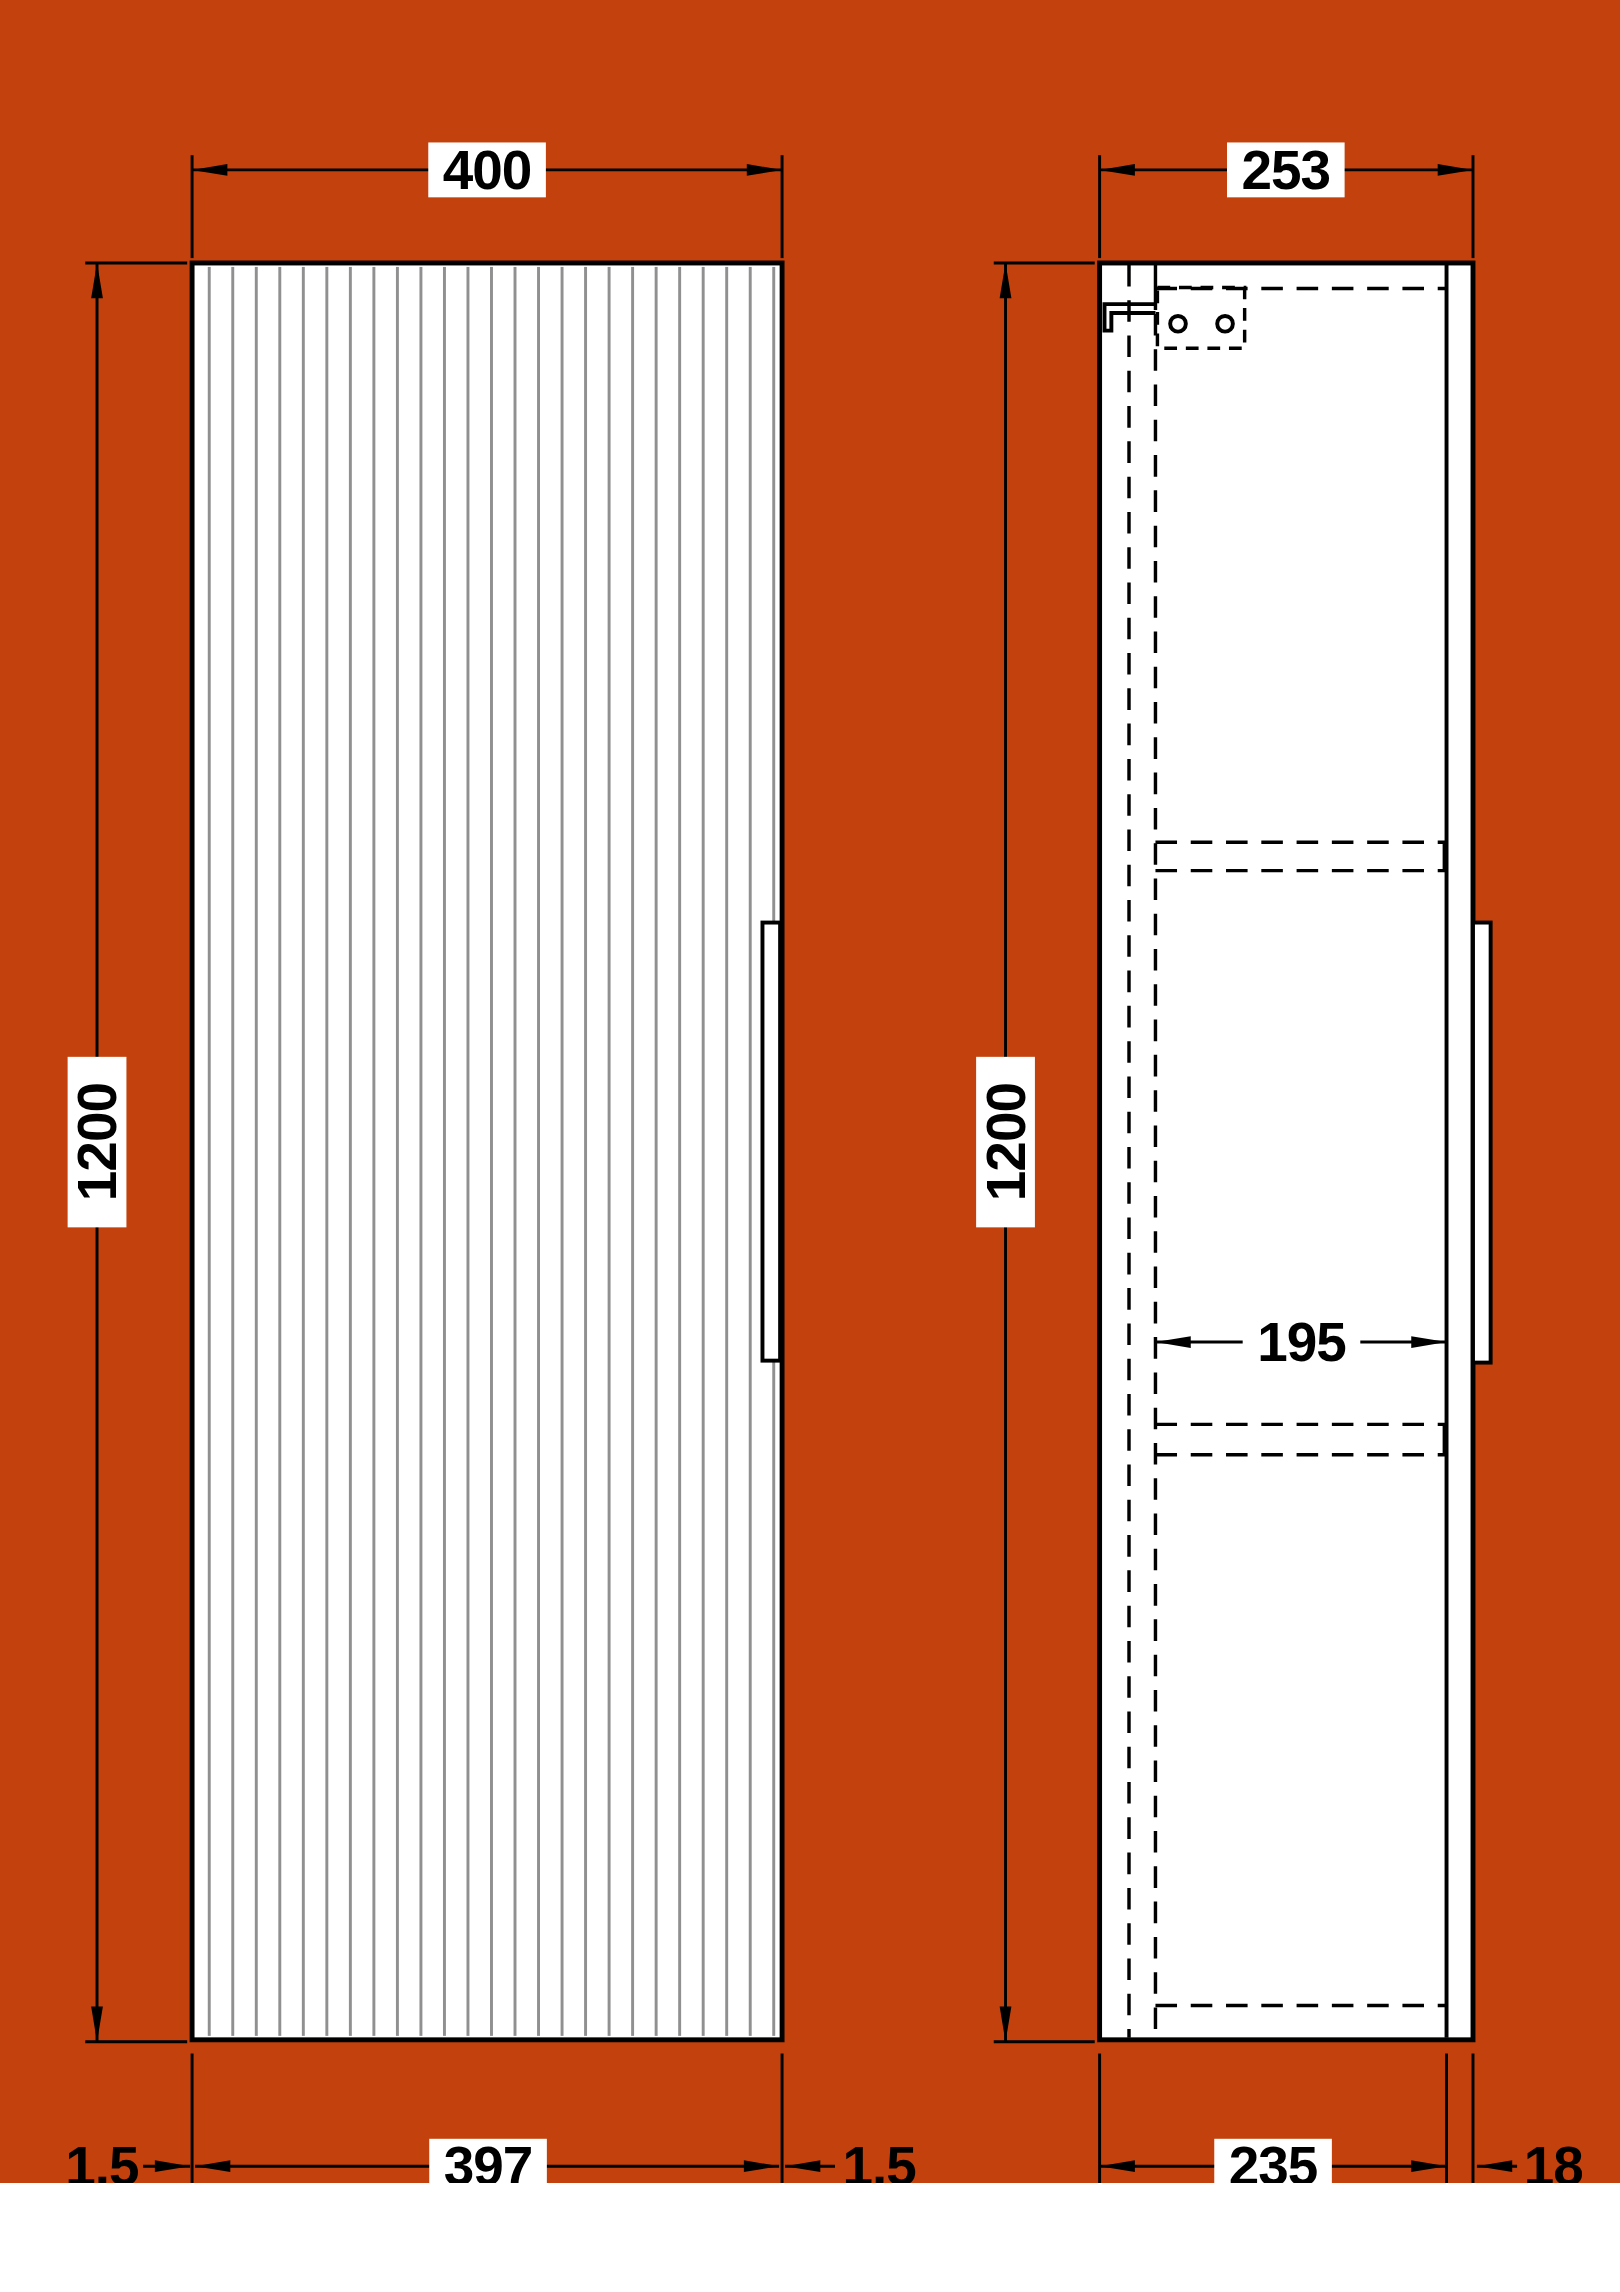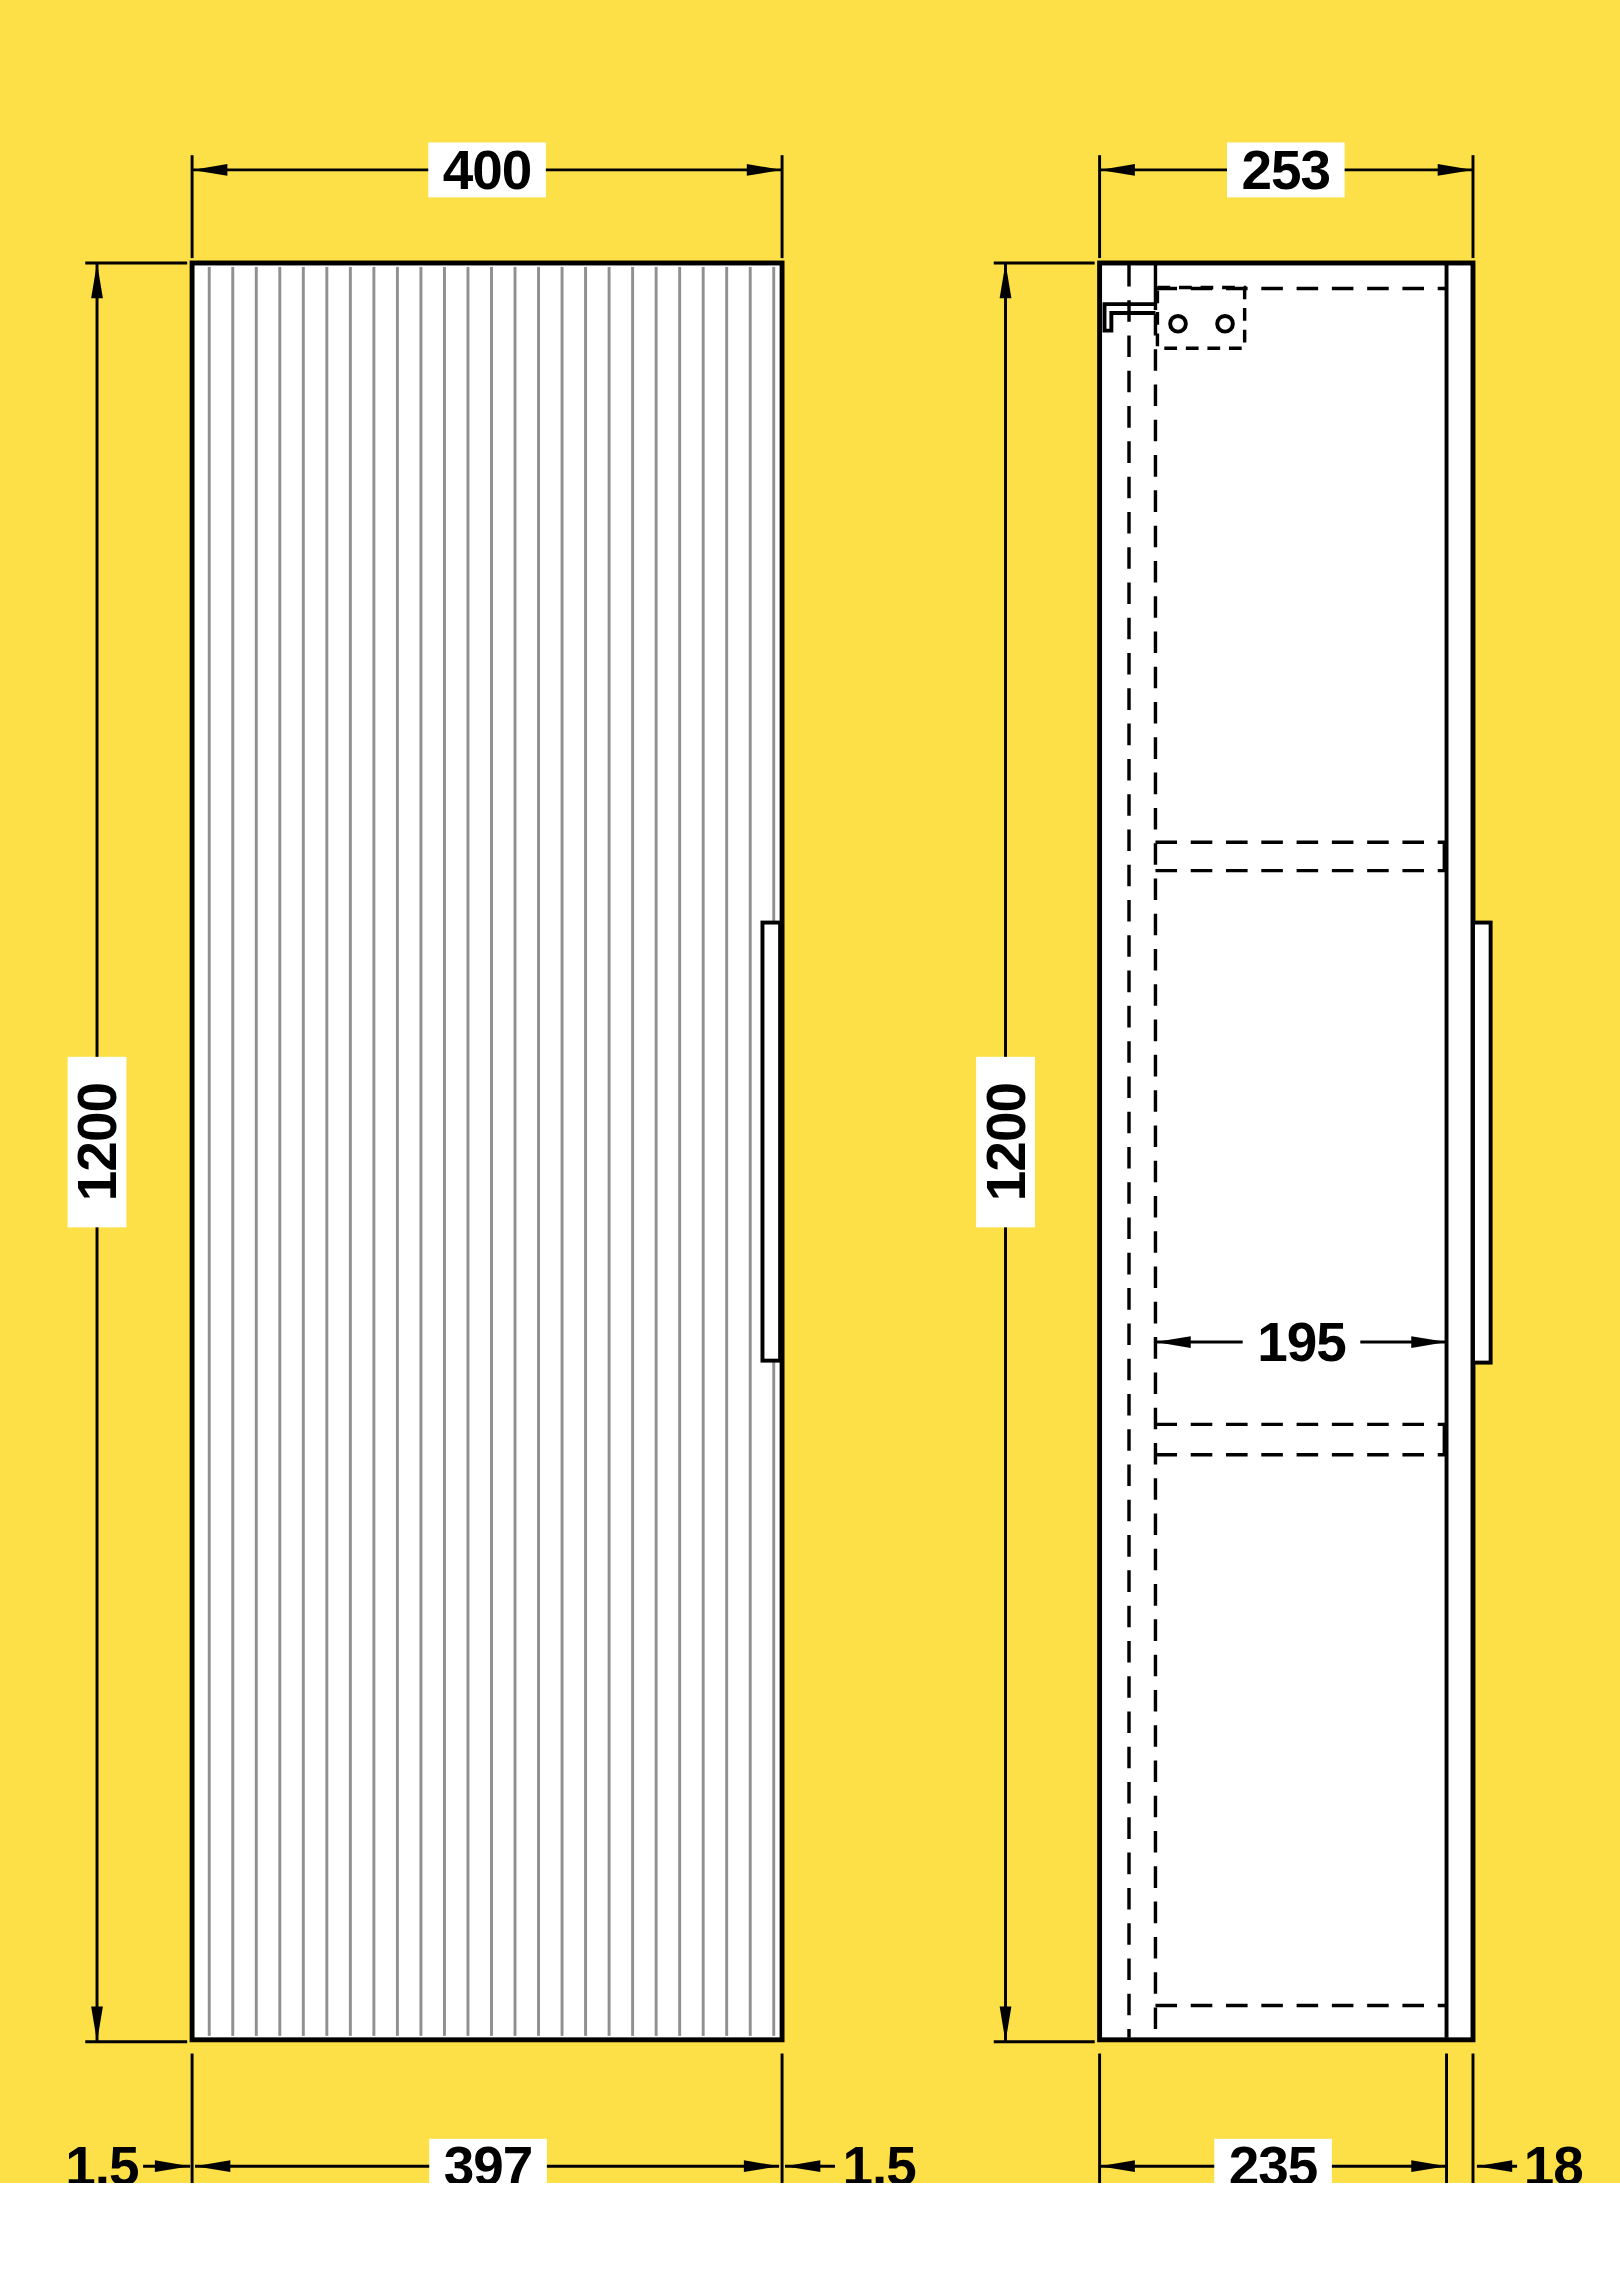--- a/index.html
+++ b/index.html
@@ -1,16 +1,16 @@
 <!DOCTYPE html>
 <html><head>
 <meta charset="utf-8">
 <style>
   html,body{margin:0;padding:0;background:#ffffff;}
-  .canvas{position:relative;width:1620px;height:2183px;background:#fde047;overflow:hidden;}
+  .canvas{position:relative;width:1620px;height:2183px;background:#c2410c;overflow:hidden;}
   svg{display:block;}
   text.dim{font-family:"Liberation Sans", sans-serif;font-weight:bold;font-size:56px;fill:#000;letter-spacing:-1px;}
 </style>
 </head>
 <body>
 
 <div class="canvas">
 <svg width="1620" height="2293" viewBox="0 0 1653 2339" xmlns="http://www.w3.org/2000/svg">
   <defs>
 

